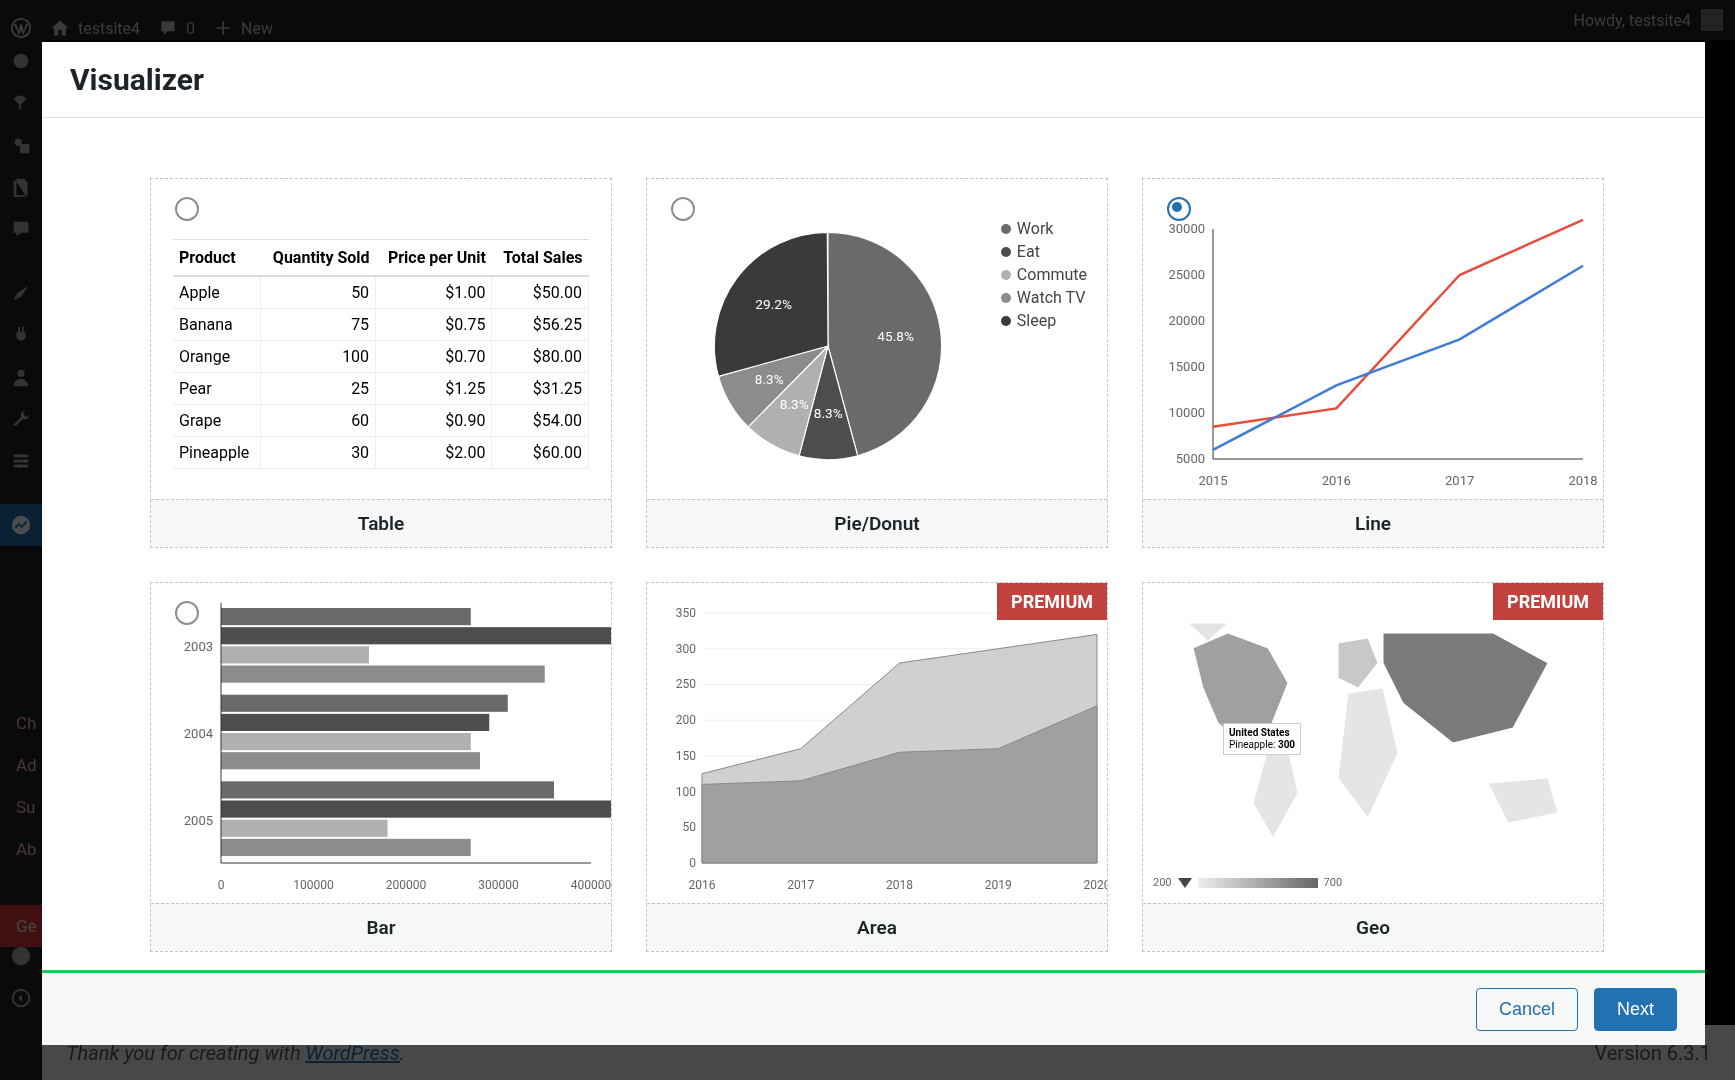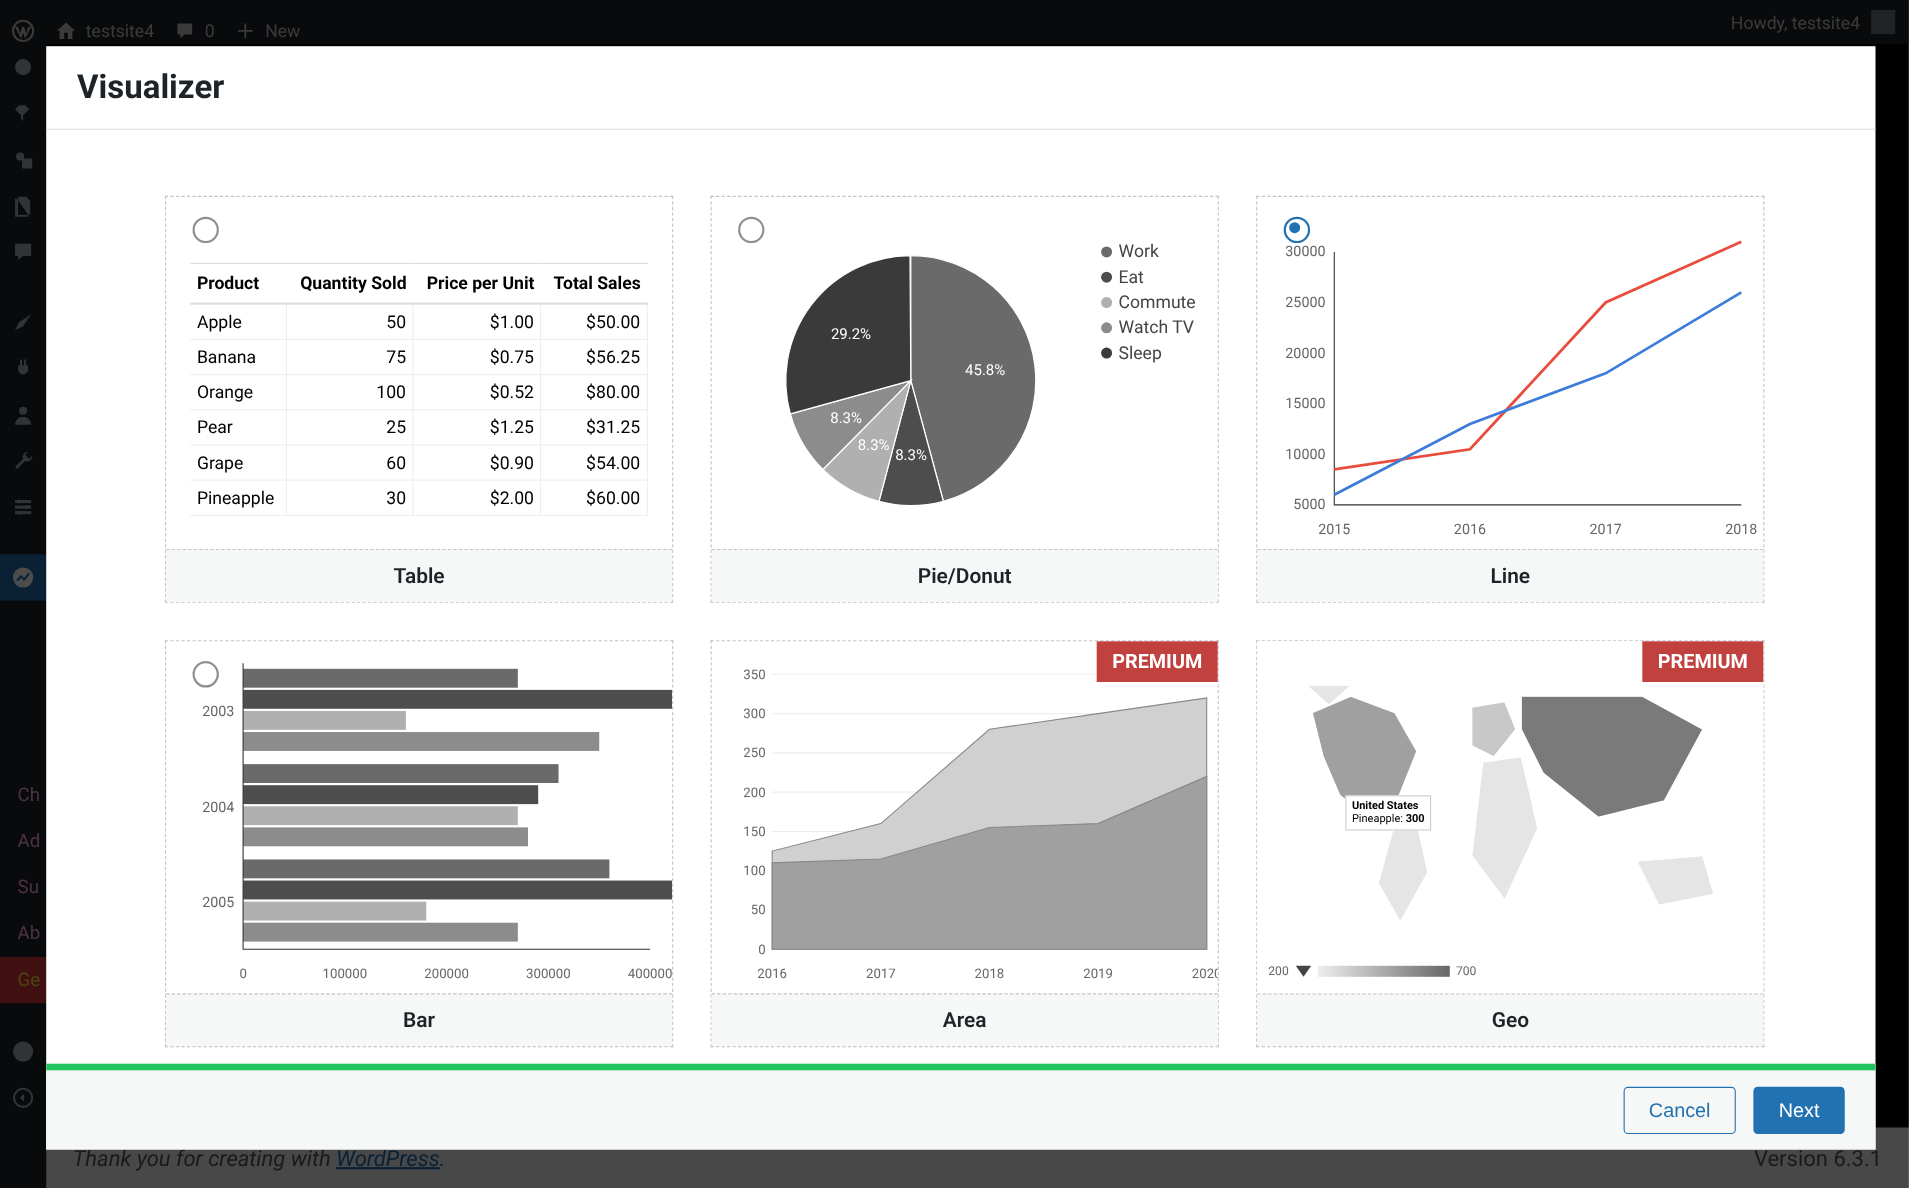--- a/index.html
+++ b/index.html
@@ -71,21 +71,22 @@
   color: #f9a8d4;
   font-size: 17px;
   display: flex;
   align-items: center;
   padding-left: 16px;
   overflow: hidden;
   background: #1d2327;
 }
 .submenu .sm-item.sel {
   background: #d63638;
-  color: #fde047;
+  color: #e5e5e5;
+  margin-top: 35px;
 }
 
 
 .wp-footer {
   position: absolute;
   bottom: 0;
   left: 42px;
   right: 0;
   height: 55px;
   background: #f0f0f1;
@@ -285,21 +286,21 @@
   color: #666;
 }
 .geo-grad .bar {
   width: 120px; height: 10px;
   background: linear-gradient(to right, #eee, #666);
 }
 
 
 .modal-footer {
   height: 72px;
-  border-top: 6px solid #22c55e;
+  border-top: 3px solid #22c55e;
   background: #f6f7f7;
   display: flex;
   align-items: center;
   justify-content: flex-end;
   gap: 16px;
   padding-right: 28px;
 }
 .btn {
   font-size: 18px;
   padding: 10px 22px;
@@ -479,21 +480,21 @@
                 </tr>
                 <tr>
                   <td>Banana</td>
                   <td class="num">75</td>
                   <td class="num">$0.75</td>
                   <td class="num">$56.25</td>
                 </tr>
                 <tr>
                   <td>Orange</td>
                   <td class="num">100</td>
-                  <td class="num">$0.52</td>
+                  <td class="num">$0.70</td>
                   <td class="num">$80.00</td>
                 </tr>
                 <tr>
                   <td>Pear</td>
                   <td class="num">25</td>
                   <td class="num">$1.25</td>
                   <td class="num">$31.25</td>
                 </tr>
                 <tr>
                   <td>Grape</td>

